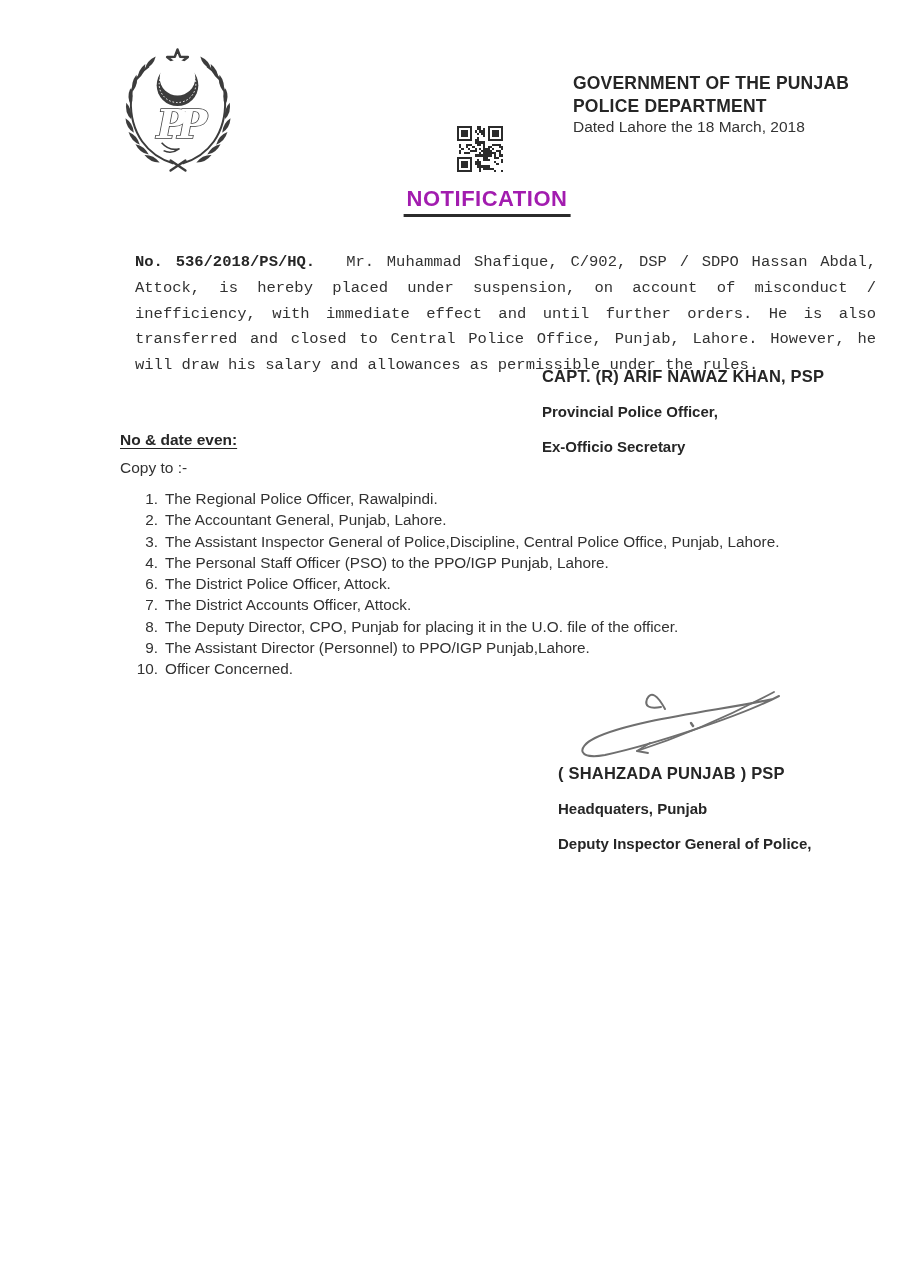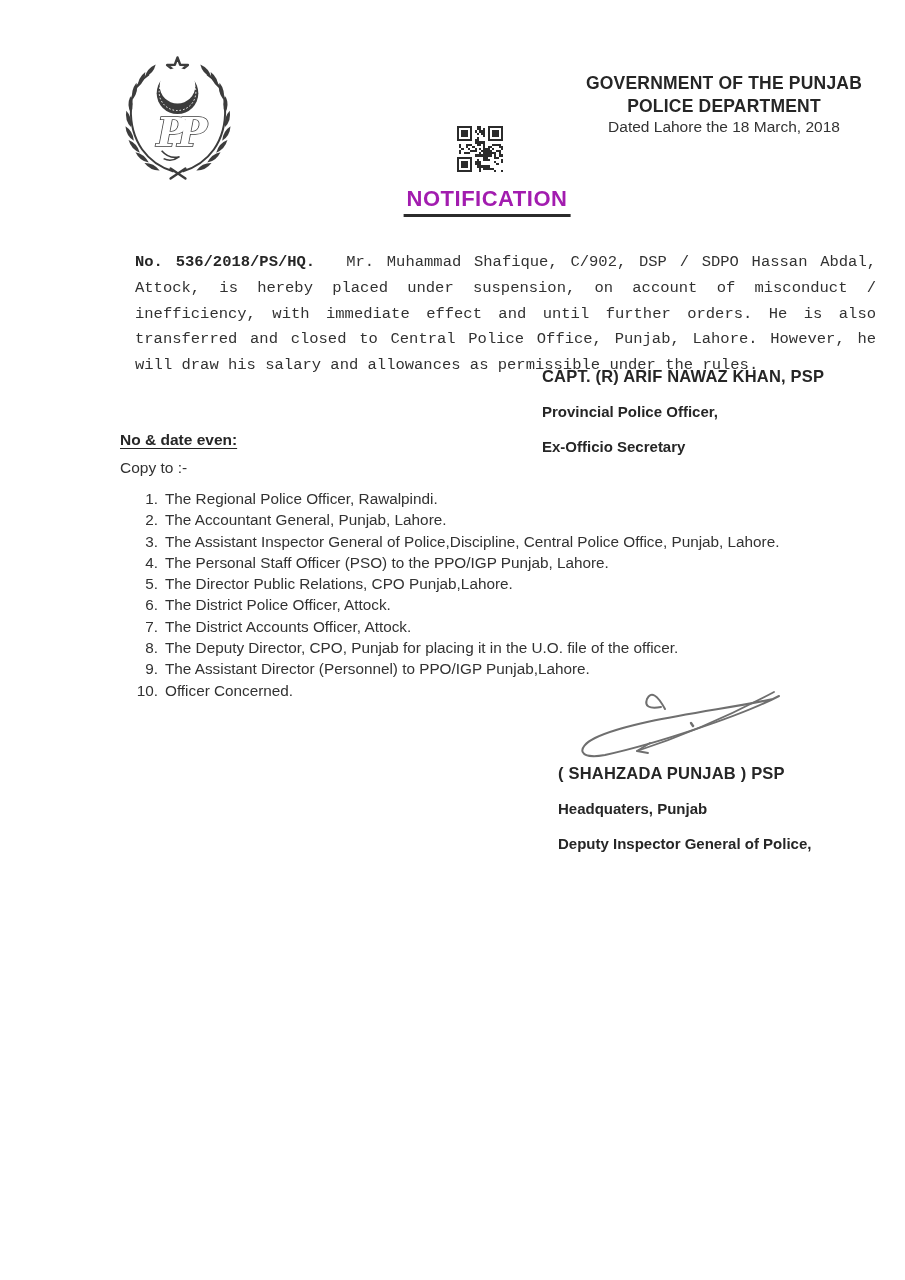--- a/index.html
+++ b/index.html
@@ -8,24 +8,24 @@
     position: relative;
     width: 905px;
     height: 1280px;
     margin: 0 auto;
     background: #ffffff;
     font-family: "Liberation Sans", sans-serif;
     color: #2f2f2f;
     overflow: hidden;
   }
   
-  .crest { position: absolute; left: 116px; top: 50px; width: 124px; height: 132px; }
+  .crest { position: absolute; left: 116px; top: 42px; width: 124px; height: 132px; }
   .crest svg { width: 100%; height: 100%; }
   
-  .letterhead { position: absolute; left: 573px; top: 72px; width: 302px; text-align: center; }
+  .letterhead { position: absolute; left: 573px; top: 72px; width: 302px; text-align: left; }
   .letterhead .org { font-size: 17.5px; font-weight: bold; color: #262626; line-height: 23px; letter-spacing: .2px; }
   .letterhead .date { font-size: 15.5px; color: #333; }
   
   .qr { position: absolute; left: 457px; top: 126px; width: 46px; height: 46px; }
   .qr svg { width: 100%; height: 100%; }
   
   .doc-title {
     position: absolute; left: 487px; top: 186px; transform: translateX(-50%);
     font-size: 22px; font-weight: bold; color: #a21caf; letter-spacing: .5px;
     border-bottom: 3px solid #2b2b2b; padding: 0 3px 2px 3px; white-space: nowrap;
@@ -253,21 +253,20 @@
     <div class="sig-line">Ex-Officio Secretary</div>
   </div>
 
   <div class="ref-label">No &amp; date even:</div>
   <div class="copy-label">Copy to :-</div>
   <ol class="dist">
       <li><span class="num">1.</span><span>The Regional Police Officer, Rawalpindi.</span></li>
       <li><span class="num">2.</span><span>The Accountant General, Punjab, Lahore.</span></li>
       <li><span class="num">3.</span><span>The Assistant Inspector General of Police,Discipline, Central Police Office, Punjab, Lahore.</span></li>
       <li><span class="num">4.</span><span>The Personal Staff Officer (PSO) to the PPO/IGP Punjab, Lahore.</span></li>
-      <li><span class="num">5.</span><span>The Director Public Relations, CPO Punjab,Lahore.</span></li>
       <li><span class="num">6.</span><span>The District Police Officer, Attock.</span></li>
       <li><span class="num">7.</span><span>The District Accounts Officer, Attock.</span></li>
       <li><span class="num">8.</span><span>The Deputy Director, CPO, Punjab for placing it in the U.O. file of the officer.</span></li>
       <li><span class="num">9.</span><span>The Assistant Director (Personnel) to PPO/IGP Punjab,Lahore.</span></li>
       <li><span class="num">10.</span><span>Officer Concerned.</span></li>
     </ol>
 
   <div class="handsig">
     <svg viewBox="0 0 225 92" fill="none" stroke="#6f6f6f" stroke-width="2" stroke-linecap="round">
       <path d="M208 14 C170 34 84 62 34 73 C8 78 4 66 24 56 C64 37 152 28 202 17"></path>

